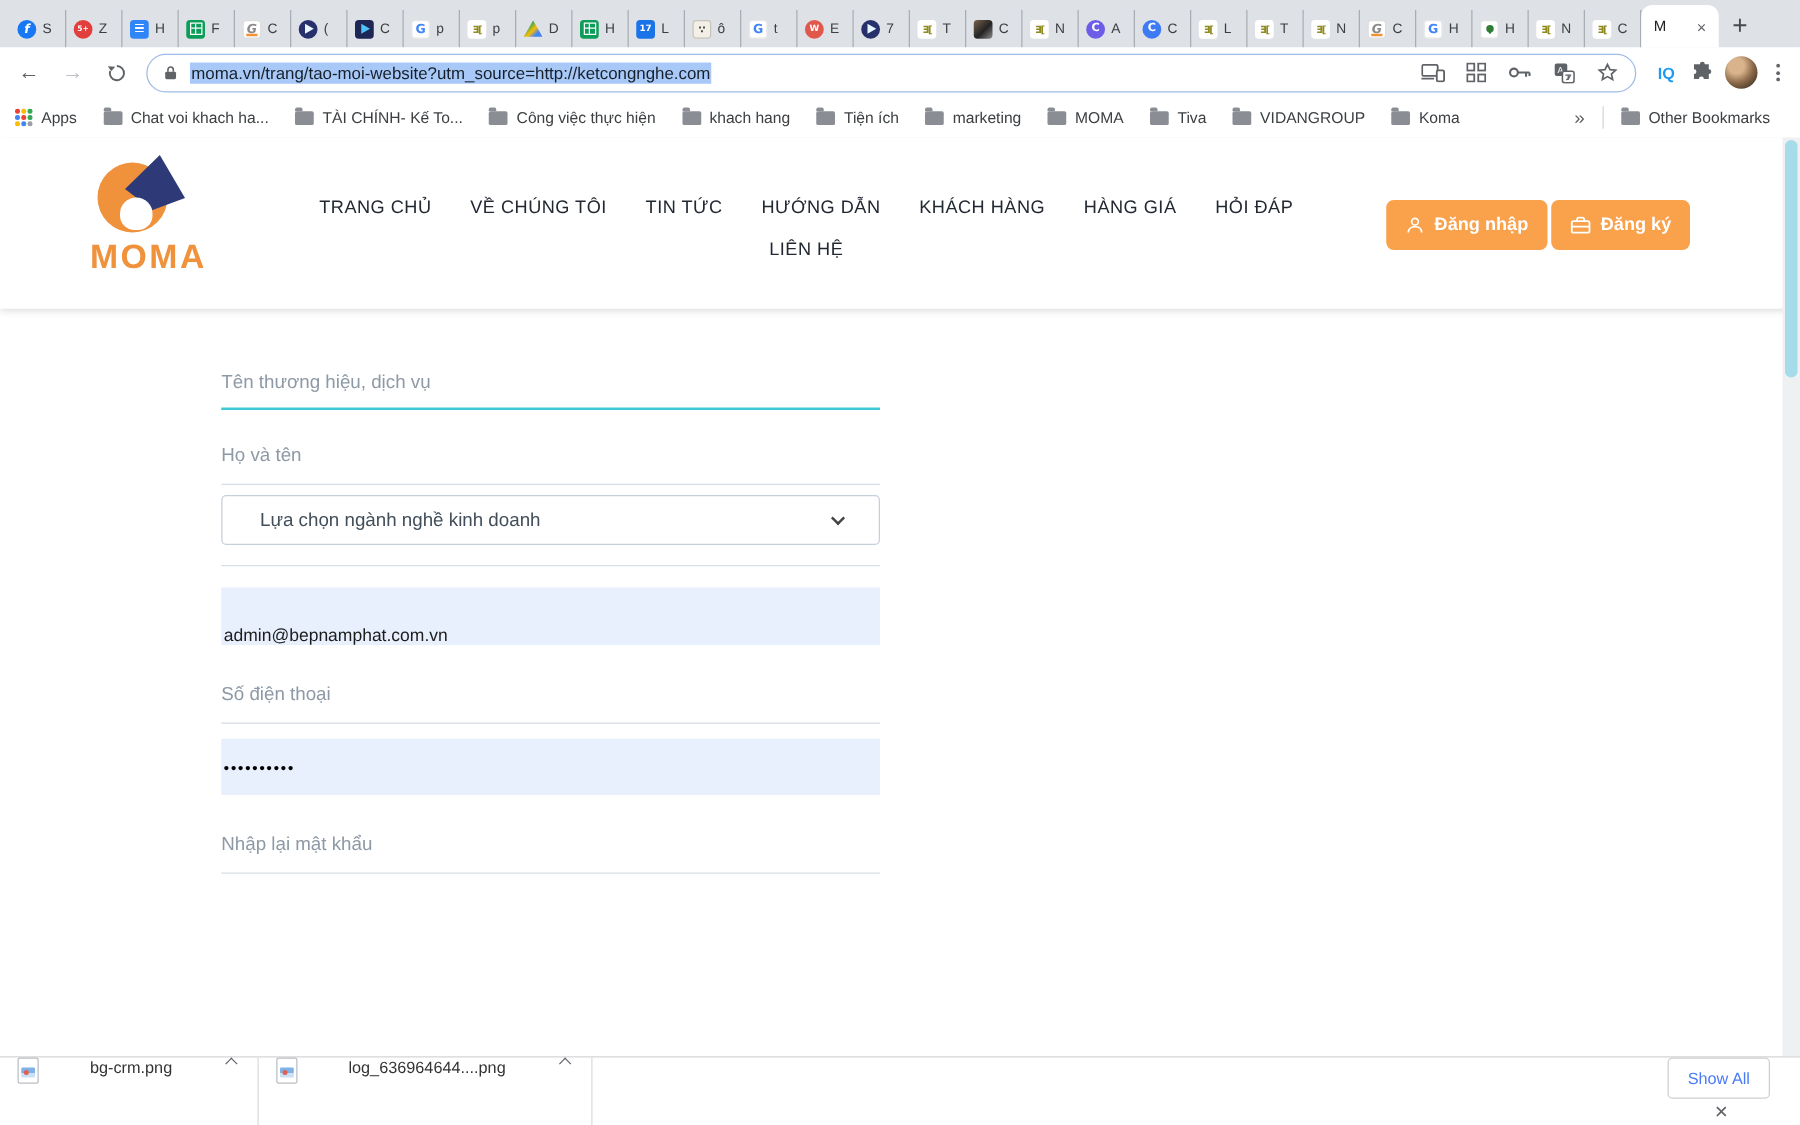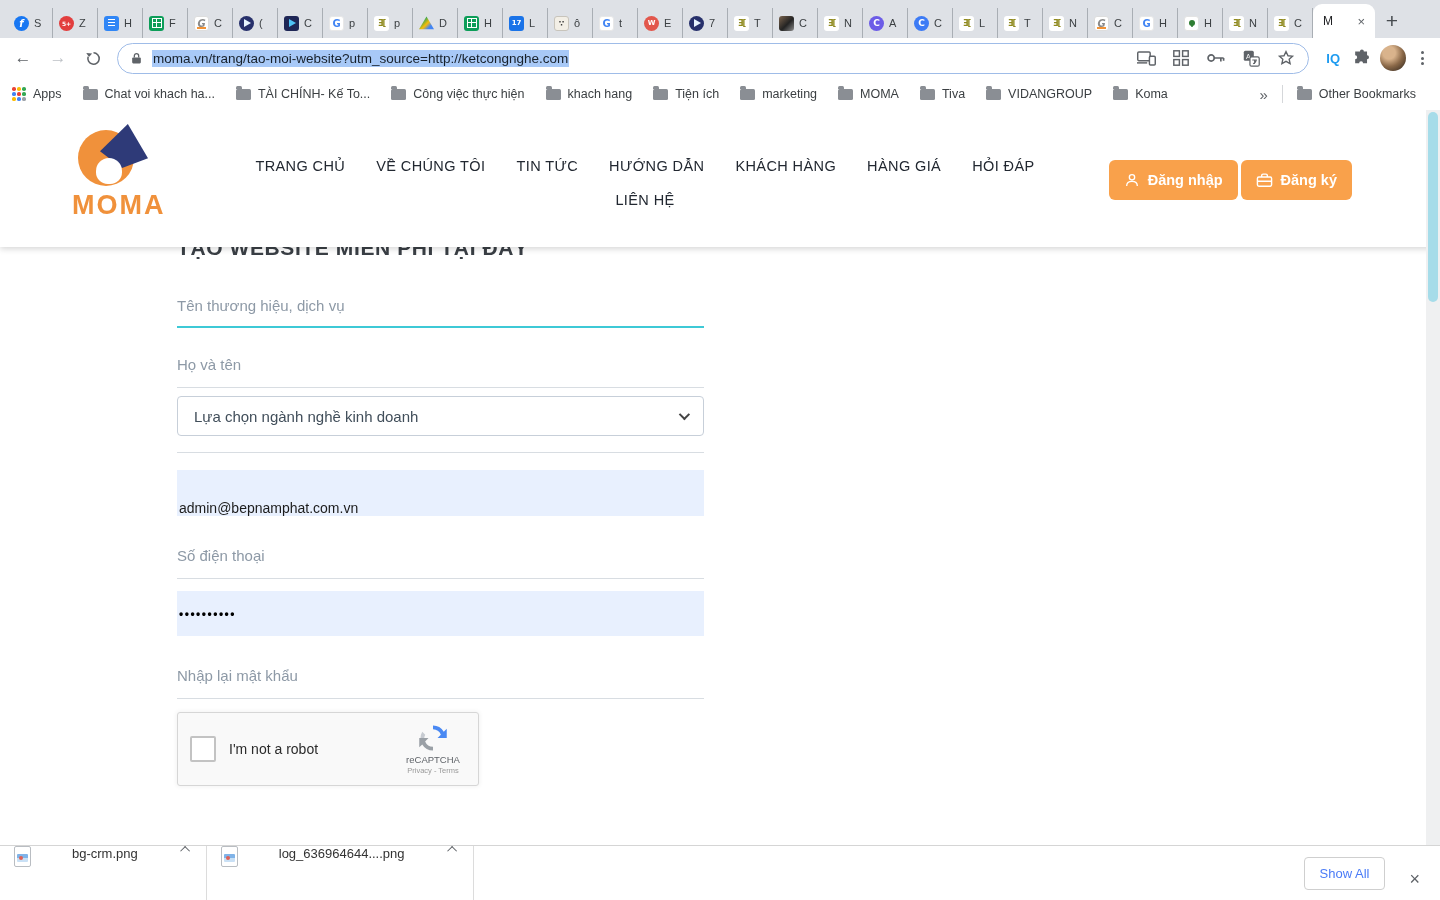--- a/index.html
+++ b/index.html
@@ -89,21 +89,21 @@
 
   
   #signup-form { position:absolute; left:177px; top:175px; width:527px; z-index:1; }
   .field input { width:100%; border:none; outline:none; background:transparent; font-family:inherit; }
   .f-brand { height:43px; border-bottom:2px solid #3EC9D6; }
   .f-brand input { height:100%; font-size:15px; color:#333; }
   .f-line { border-bottom:1px solid #D8DDE2; }
   .f-name { margin-top:14px; height:46px;text-decoration:underline; }
   .f-name input, .f-phone input, .f-confirm input { height:100%; font-size:15px; color:#333; }
   input::placeholder { color:#8D99A6; opacity:1; }
-  .f-select { margin-top:8px; height:40px; border:1px solid #C7CFD9; border-radius:4px; display:flex; align-items:center; padding:0 16px; cursor:pointer; }
+  .f-select { margin-top:8px; height:40px; border:1px solid #C7CFD9; border-radius:4px; display:flex; align-items:center; padding:0 30px; cursor:pointer; }
   .f-select-text { font-size:15px; color:#414E5A; flex:1; }
   .chev-down { width:8px; height:8px; border-right:2px solid #444; border-bottom:2px solid #444; transform:rotate(45deg) translateY(-2px); }
   .f-sep { margin-top:16px; height:1px; background:#D8DDE2; }
   .f-email { margin-top:17px; height:46px; background:#E8F0FE; display:flex; align-items:flex-end; padding:0 2px; }
   .f-email input { font-size:14px; color:#1C1C1C; background:transparent; }
   .f-phone { margin-top:17px; height:46px; }
   .f-pwd { margin-top:12px; height:45px; background:#E8F0FE; display:flex; align-items:center; padding:0 2px; }
   .f-pwd input { font-size:12px; font-weight:bold; letter-spacing:1.5px; color:#000; }
   .f-confirm { margin-top:17px; height:46px; }
 
@@ -120,21 +120,21 @@
   #scroll-thumb { position:absolute; right:2px; top:2px; width:10px; height:190px; background:#A6DCE9; border-radius:5px; cursor:pointer; }
 
   
   #downloads { position:absolute; left:0; top:845px; width:1440px; height:55px; background:#fff; border-top:1px solid #D5D5D5; display:flex; align-items:center; }
   .dl-item { height:100%; display:flex; padding:0 16px 0 14px; border-right:1px solid #DCDCDC; cursor:pointer;gap:11px; }
   .file-icon { width:17px; height:21px; background:#fff; border:1px solid #B9BDC2; border-radius:2px; position:relative; flex:none; }
   .file-icon::before { content:""; position:absolute; left:2px; top:7px; width:11px; height:8px; background:linear-gradient(180deg,#7FB3E8 55%,#C9E0F5 55%); border-radius:1px; }
   .file-icon::after { content:""; position:absolute; left:4px; top:9px; width:4px; height:4px; border-radius:50%; background:#E06055; }
   .dl-name { font-size:13px; color:#333; margin:0 34px 0 30px; white-space:nowrap; }
   .chev-up { width:7px; height:7px; border-right:1.5px solid #5F6368; border-bottom:1.5px solid #5F6368; transform:rotate(-135deg) translateY(-2px); cursor:pointer; }
-  .dl-right { margin-left:auto; display:flex; align-items:flex-end; }
+  .dl-right { margin-left:auto; display:flex; align-items:center;flex-direction:column; }
   #show-all { border:1px solid #CFCFCF; border-radius:4px; background:#fff; color:#4A7BF7; font-size:13px; padding:8px 15px; cursor:pointer; font-family:inherit; margin-right:24px; }
   #dl-close { font-size:18px; color:#5F6368; margin-right:20px; cursor:pointer; }
 
   svg { display:block; }
 </style>
 </head>
 <body>
 
 <div id="window">
 
@@ -391,21 +391,20 @@
       <span class="bm-divider"></span>
       <div class="bm-item" style="margin-right:12px;">
         <span class="folder"></span>
         <span class="bm-label">Other Bookmarks</span>
       </div>
     </div>
   </div>
 
   <div id="viewport">
 
-    <div id="page-heading">TẠO WEBSITE MIỄN PHÍ TẠI ĐÂY</div>
 
     <div id="site-header">
       <div id="logo">
         <div class="logo-art">
           <div class="logo-circle"></div>
           <div class="logo-sail"></div>
           <div class="logo-notch"></div>
         </div>
         <div class="logo-text">MOMA</div>
       </div>
@@ -459,33 +458,20 @@
       <div class="field f-phone f-line">
         <input type="text" placeholder="Số điện thoại" style="">
       </div>
       <div class="field f-pwd">
         <input type="text" value="••••••••••" style="">
       </div>
       <div class="field f-confirm f-line">
         <input type="text" placeholder="Nhập lại mật khẩu" style="">
       </div>
 
-      <div id="recaptcha">
-        <div class="rc-checkbox"></div>
-        <div class="rc-label">I'm not a robot</div>
-        <div class="rc-brand">
-          <svg width="30" height="30" viewBox="0 0 24 24" style="margin:0 auto;">
-            <path fill="#4A89F3" d="M12 2a10 10 0 0 1 8.6 4.9L23 4.6V12h-7.4l2.7-2.7A7 7 0 0 0 12 5V2z"></path>
-            <path fill="#9AA0A6" d="M12 22a10 10 0 0 1-8.6-4.9L1 19.4V12h7.4L5.7 14.7A7 7 0 0 0 12 19v3z"></path>
-            <path fill="#C7CBD1" d="M2 12a10 10 0 0 1 1.4-5.1l2.4 2.5A7 7 0 0 0 5 12H2z"></path>
-          </svg>
-          <div class="rc-name">reCAPTCHA</div>
-          <div class="rc-links">Privacy - Terms</div>
-        </div>
-      </div>
     </div>
 
     <div id="scroll-track">
       <div id="scroll-thumb"></div>
     </div>
   </div>
 
   <div id="downloads">
     <span id="dl-list" style="display:flex;height:100%;">
         <div class="dl-item">

